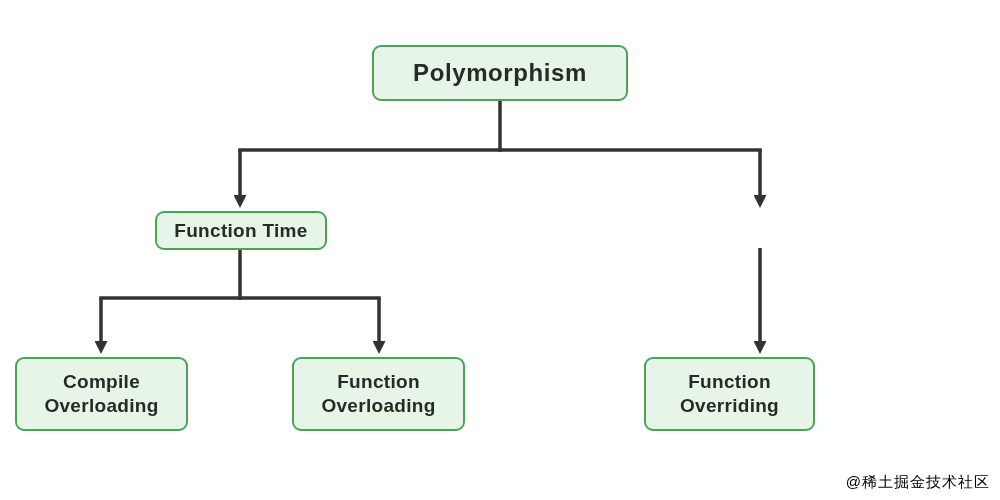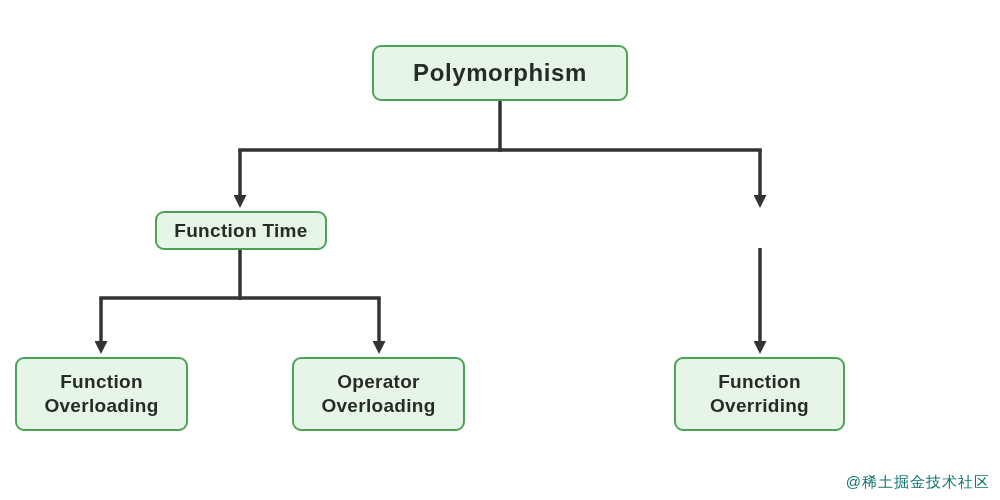--- a/index.html
+++ b/index.html
@@ -50,29 +50,29 @@
   }
   #node-function-overloading {
     left: 15px; top: 357px; width: 173px; height: 74px;
     font-size: 19px; line-height: 1.25; padding: 0 6px;
   }
   #node-operator-overloading {
     left: 292px; top: 357px; width: 173px; height: 74px;
     font-size: 19px; line-height: 1.25; padding: 0 6px;
   }
   #node-function-overriding {
-    left: 674px; top: 357px; width: 171px; height: 74px;
+    left: 644px; top: 357px; width: 171px; height: 74px;
     font-size: 19px; line-height: 1.25; padding: 0 6px;
   }
   #watermark {
     position: absolute;
     right: 10px;
     bottom: 8px;
     font-size: 15px;
-    color: #0f766e;
+    color: #000000;
     letter-spacing: 1px;
   }
 </style>
 </head>
 <body>
 
 <div id="canvas">
 
   <svg id="connectors" viewBox="0 0 1000 500" xmlns="http://www.w3.org/2000/svg">
     <defs>
@@ -91,21 +91,21 @@
       <path d="M379,298 L379,341" marker-end="url(#arrow)"></path>
       <path d="M760,248 L760,341" marker-end="url(#arrow)"></path>
     </g>
   </svg>
 
   <div class="node" id="node-root">Polymorphism</div>
 
   <div class="node" id="node-compile-time">Function Time</div>
 
 
-  <div class="node" id="node-function-overloading">Function Overloading</div>
+  <div class="node" id="node-function-overloading">Compile Overloading</div>
 
-  <div class="node" id="node-operator-overloading">Operator Overloading</div>
+  <div class="node" id="node-operator-overloading">Function Overloading</div>
 
   <div class="node" id="node-function-overriding">Function Overriding</div>
 
   <div id="watermark">@稀土掘金技术社区</div>
 
 </div>
 
 </body></html>

